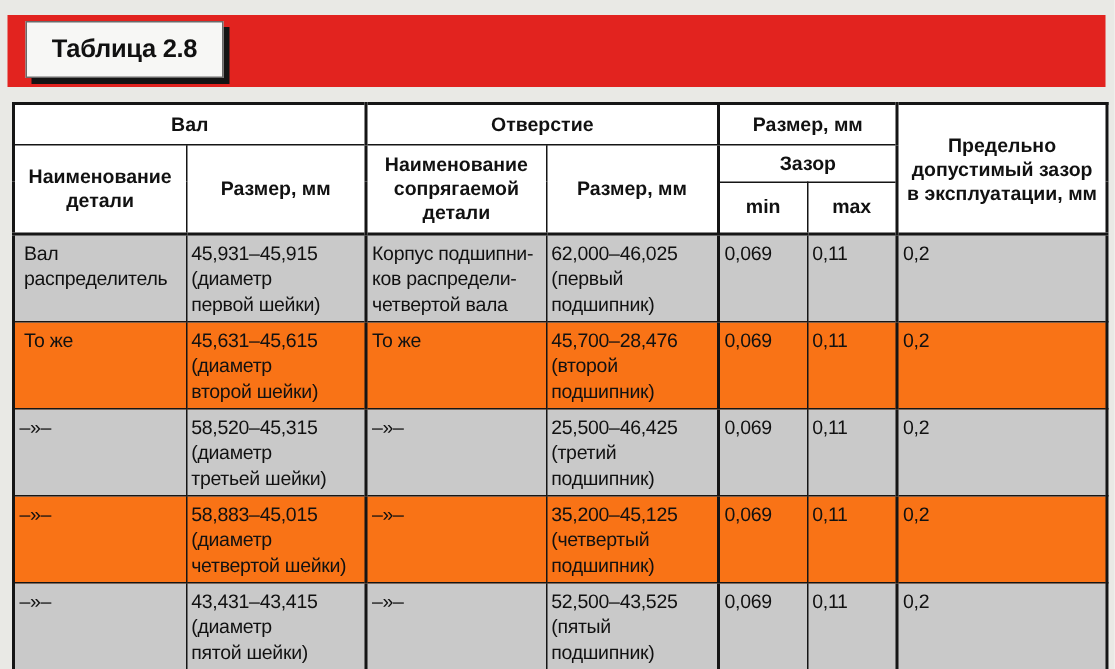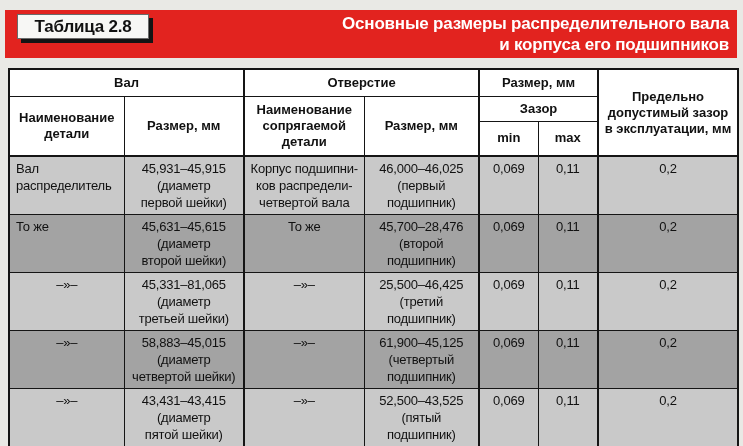--- a/index.html
+++ b/index.html
@@ -16,21 +16,21 @@
   
   .banner {
     position: absolute;
     left: 5px; top: 10px;
     width: 732px; height: 48px;
     background: #e2231f;
   }
   .tag-box {
     position: absolute;
     left: 12px; top: 4px;
-    height: 25px;
+    height: 38px;
     min-width: 132px;
     background: #f7f7f5;
     border: 1px solid #6a6a6a;
     box-shadow: 4px 4px 0 #141414;
     display: flex; align-items: center; justify-content: center;
     padding: 0 12px;
   }
   .tag-box span {
     font-size: 17px; font-weight: bold; color: #111;
     letter-spacing: -0.2px;
@@ -66,43 +66,40 @@
   th {
     font-weight: bold;
     text-align: center; vertical-align: middle;
     white-space: pre-line;
     line-height: 16px;
     padding: 1px 2px;
     background: #ffffff;
   }
   tbody tr { height: 56px; }
   tbody tr.dark td  { background: #c9c9c9; }
-  tbody tr.light td { background: #a3a3a3; }
+  tbody tr.light td { background: #f97316; }
   tbody tr:first-child td { border-top-width: 2px; }
   td {
     vertical-align: top;
-    text-align: center;
     white-space: pre-line;
     line-height: 17px;
     padding: 3px 3px;
     letter-spacing: -0.2px;
   }
   td.left { text-align: left; padding-left: 6px; }
 </style>
 </head>
 <body>
 
 <div class="page">
 
   <div class="banner">
     <div class="tag-box">
       <span>Таблица 2.8</span>
     </div>
-    <div class="banner-title">Основные размеры распределительного вала
-и корпуса его подшипников</div>
   </div>
 
   <table>
     <colgroup>
       <col style="width:115px">
         <col style="width:120px">
       <col style="width:120px">
         <col style="width:115px">
       <col style="width:59px">
         <col style="width:60px">
@@ -135,21 +132,21 @@
     <tbody id="table-body">
         <tr class="dark">
           <td class="left">Вал
 распределитель</td>
           <td class="gb">45,931–45,915
 (диаметр
 первой шейки)</td>
           <td class="">Корпус подшипни-
 ков распредели-
 четвертой вала</td>
-          <td class="gb">46,000–46,025
+          <td class="gb">62,000–46,025
 (первый
 подшипник)</td>
           <td class="">0,069</td>
           <td class="gb">0,11</td>
           <td class="">0,2</td>
         </tr>
         <tr class="light">
           <td class="left">То же</td>
           <td class="gb">45,631–45,615
 (диаметр
@@ -157,38 +154,38 @@
           <td class="">То же</td>
           <td class="gb">45,700–28,476
 (второй
 подшипник)</td>
           <td class="">0,069</td>
           <td class="gb">0,11</td>
           <td class="">0,2</td>
         </tr>
         <tr class="dark">
           <td class="">–»–</td>
-          <td class="gb">45,331–81,065
+          <td class="gb">58,520–45,315
 (диаметр
 третьей шейки)</td>
           <td class="">–»–</td>
           <td class="gb">25,500–46,425
 (третий
 подшипник)</td>
           <td class="">0,069</td>
           <td class="gb">0,11</td>
           <td class="">0,2</td>
         </tr>
         <tr class="light">
           <td class="">–»–</td>
           <td class="gb">58,883–45,015
 (диаметр
 четвертой шейки)</td>
           <td class="">–»–</td>
-          <td class="gb">61,900–45,125
+          <td class="gb">35,200–45,125
 (четвертый
 подшипник)</td>
           <td class="">0,069</td>
           <td class="gb">0,11</td>
           <td class="">0,2</td>
         </tr>
         <tr class="dark">
           <td class="">–»–</td>
           <td class="gb">43,431–43,415
 (диаметр

